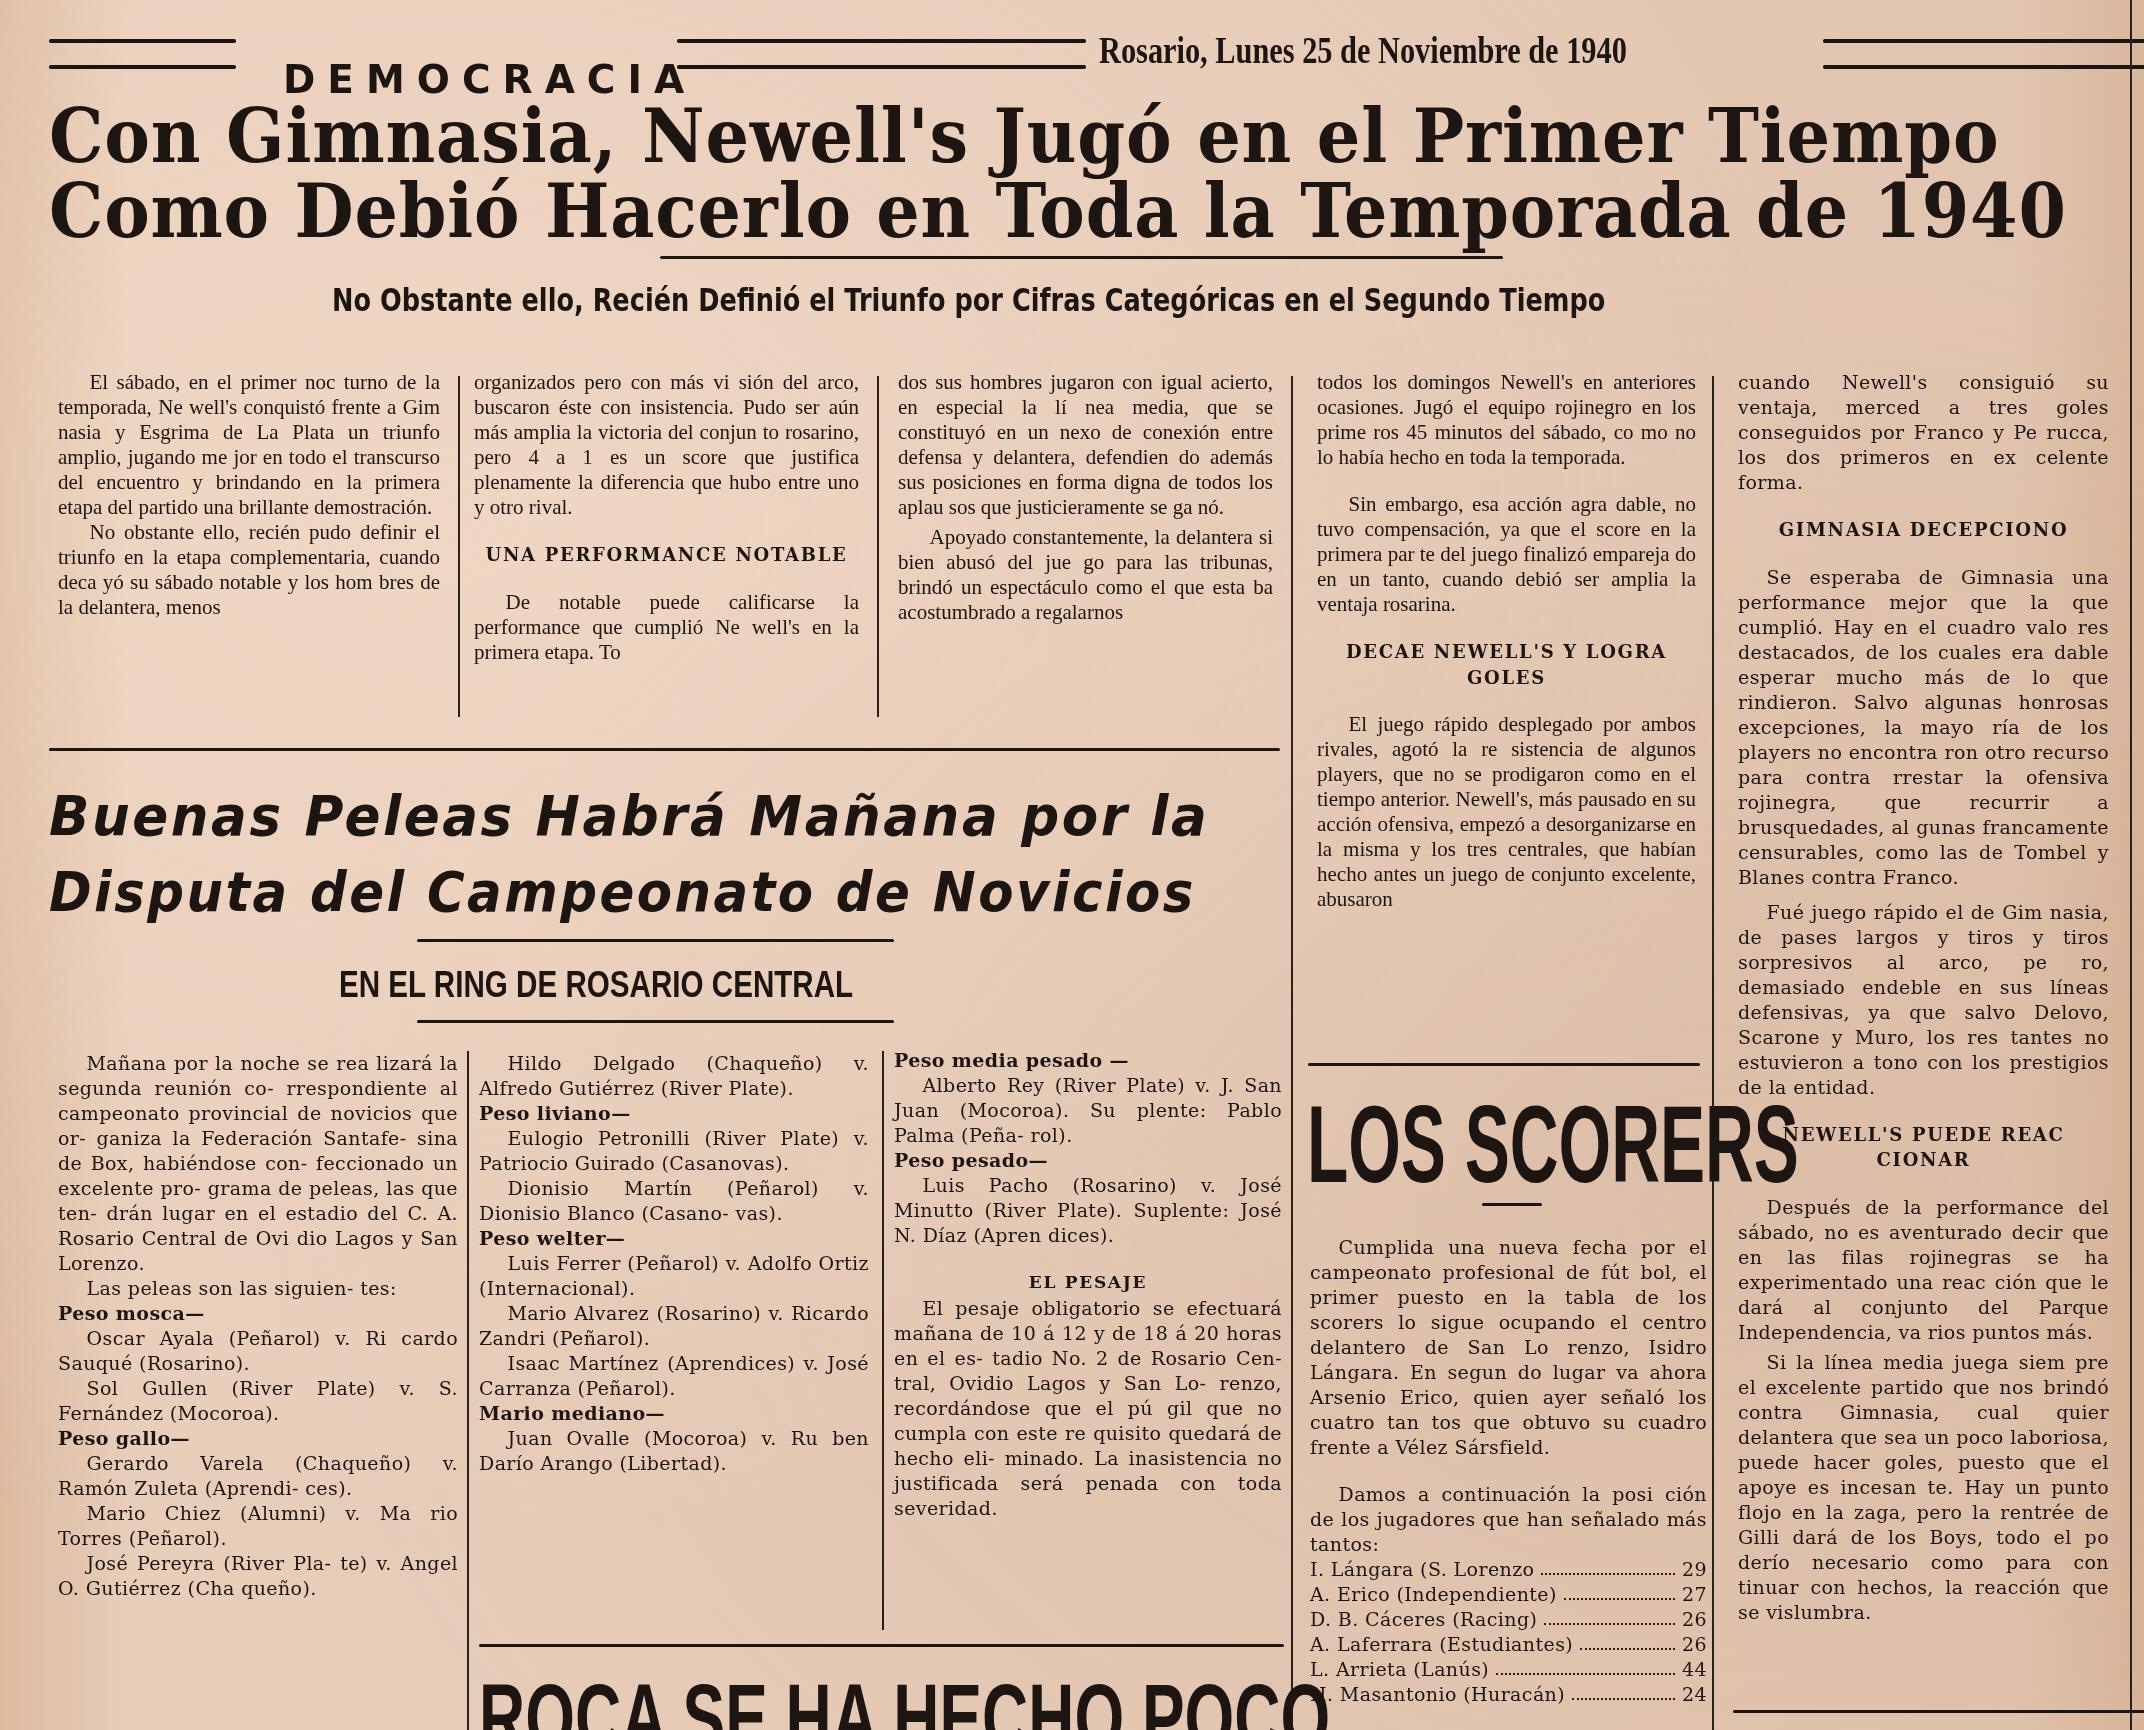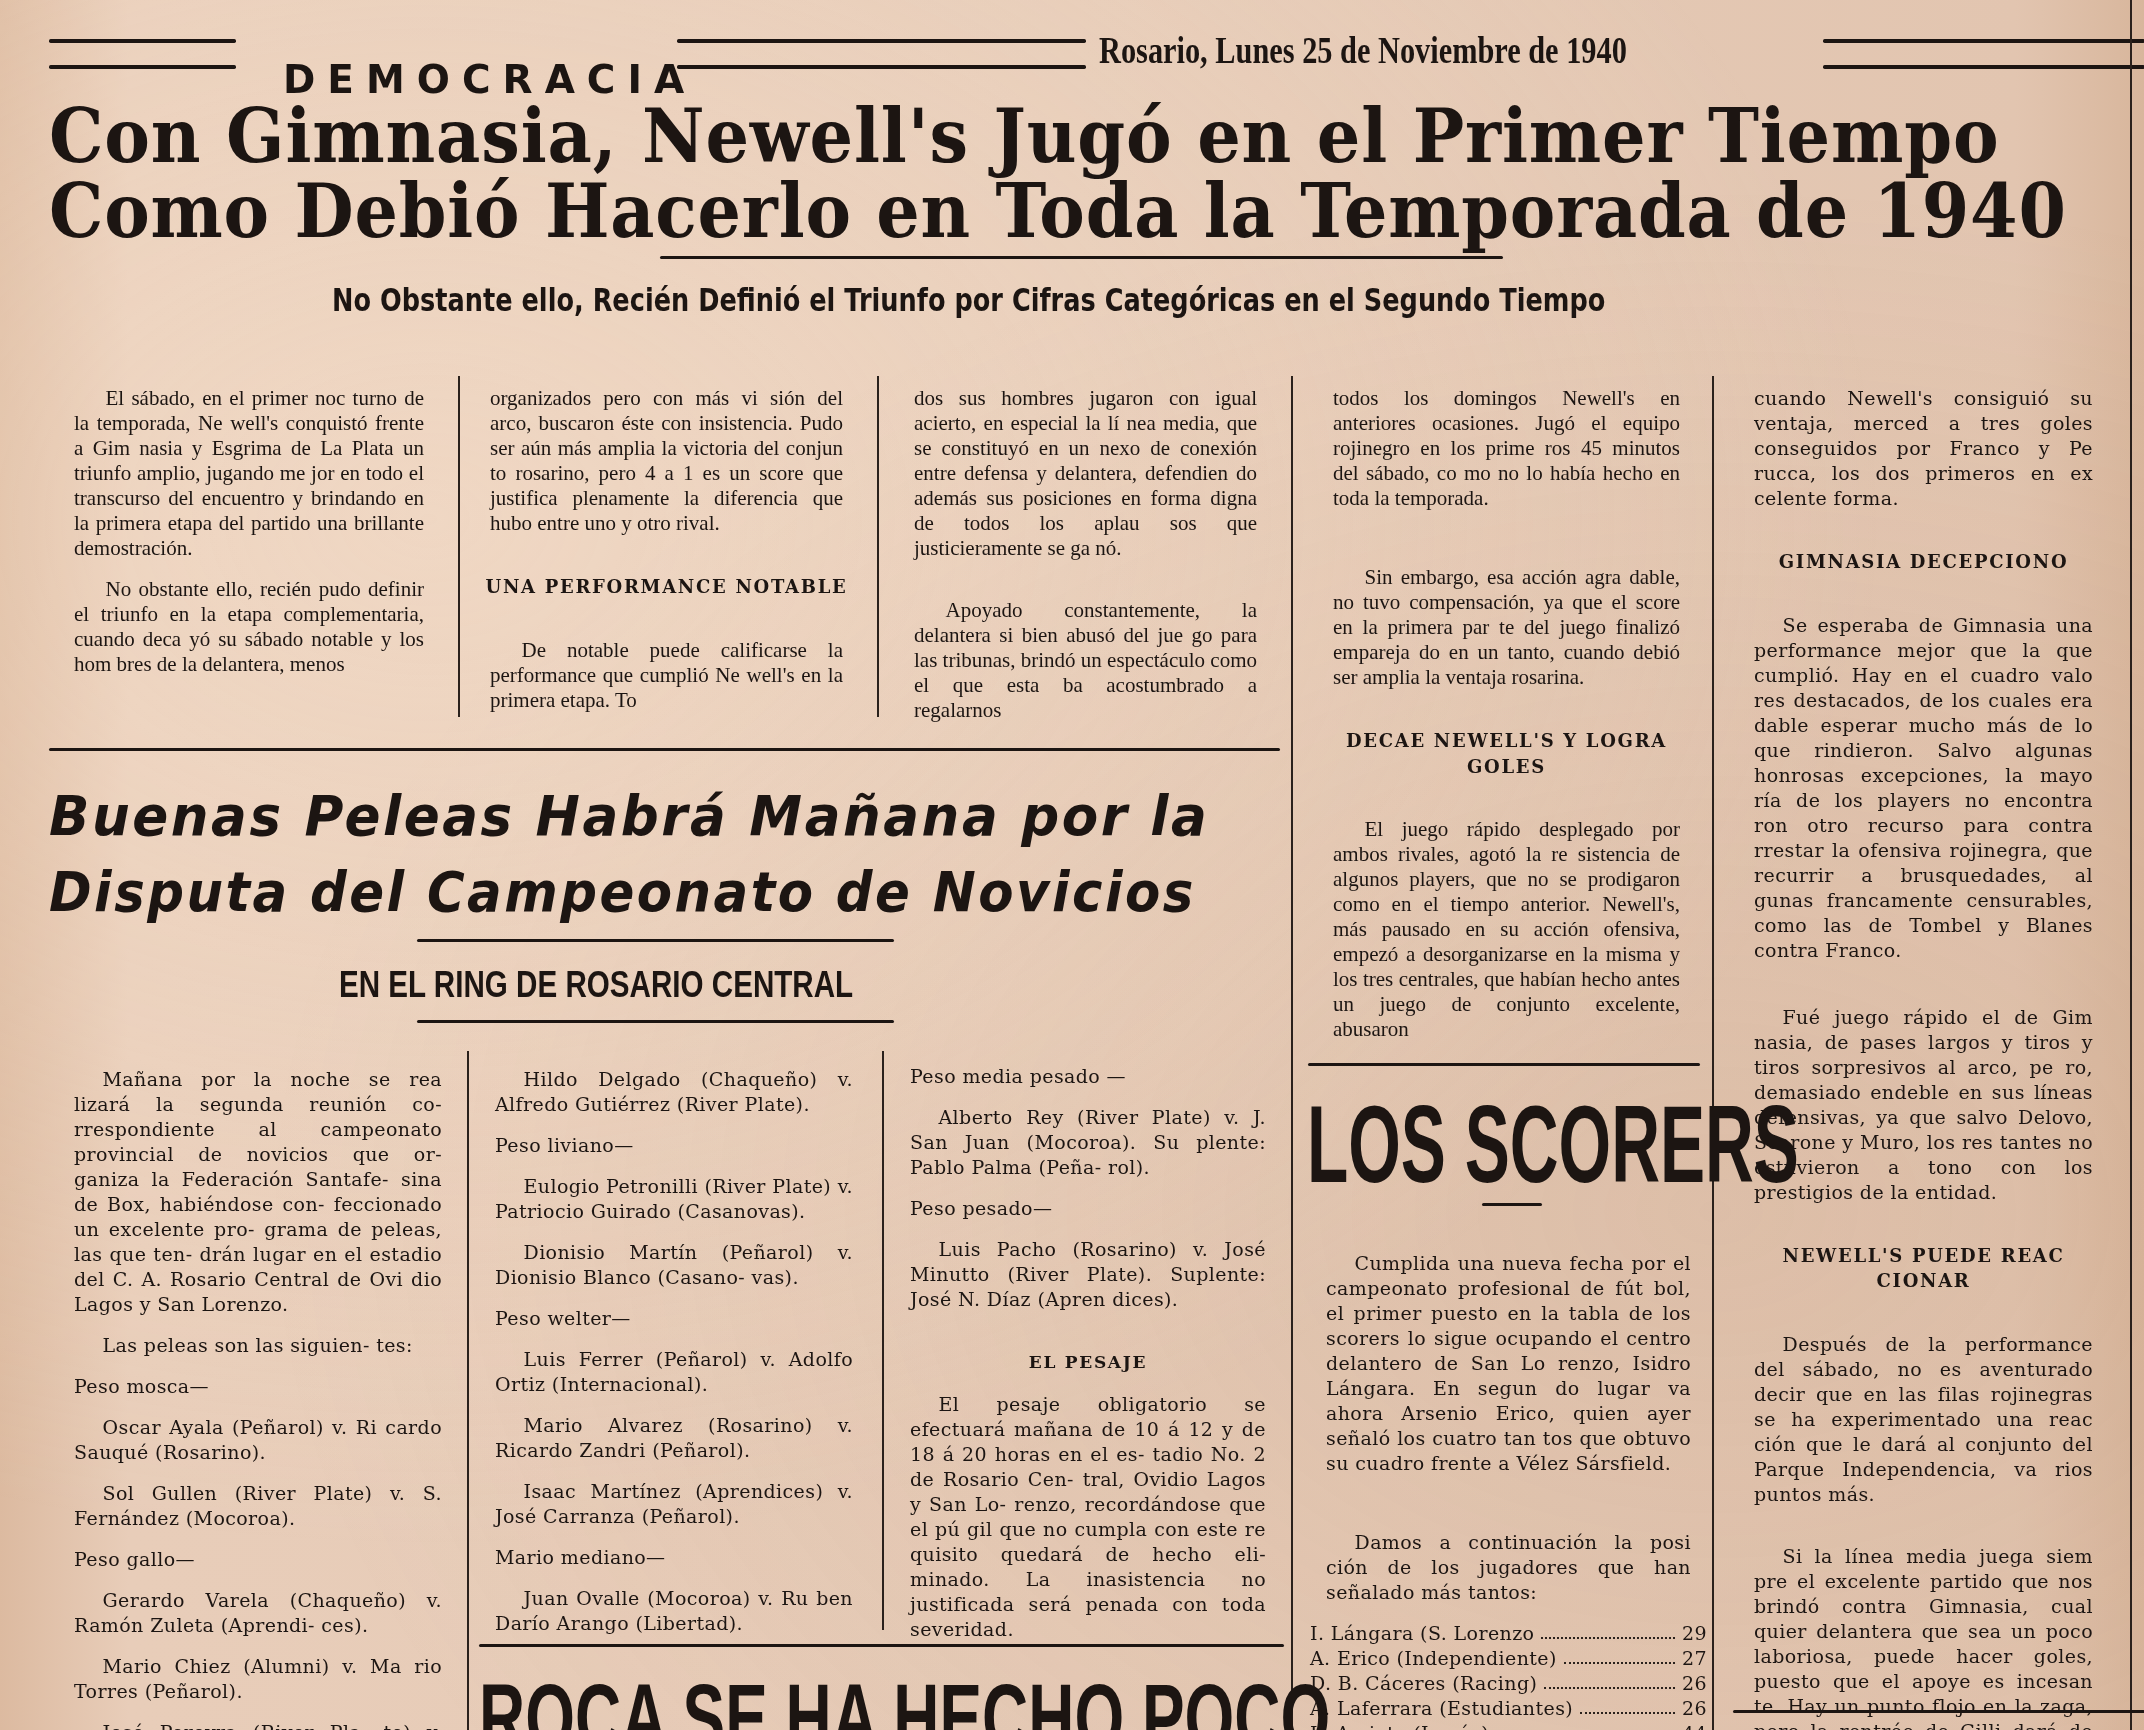--- a/index.html
+++ b/index.html
@@ -18,25 +18,25 @@
   .vrule { position:absolute; width:1.7px; background:#2a211c; }
 
   
   .mast-name { font-family:"DejaVu Sans", sans-serif; font-weight:bold; font-size:39px; letter-spacing:12px; }
   .mast-date { font-family:"Liberation Serif", serif; font-weight:bold; font-size:37px; transform:scaleX(0.82); transform-origin:left center; white-space:nowrap; }
 
   .headline { font-family:"DejaVu Serif", serif; font-weight:bold; font-size:75px; white-space:nowrap; transform-origin:left top; letter-spacing:0.9px; }
   .subhead { font-family:"DejaVu Sans", sans-serif; font-weight:bold; font-size:32px; white-space:nowrap; transform-origin:left top; }
 
   .col { position:absolute; font-family:"Liberation Serif", serif; font-size:21px; line-height:25px; text-align:justify; }
-  .col p { margin:16px; text-indent:1.5em; }
+  .col p { margin:0; text-indent:1.5em; }
   .col p.noind { text-indent:0; }
   .col .gap { height:22px; }
   .col h4 { margin:0; font-family:"DejaVu Serif", serif; font-weight:bold; font-size:18px; letter-spacing:1.7px; text-align:center; line-height:25.6px; }
-  .col .cat { font-weight:normal; text-indent:0; }
+  .col .cat { font-weight:bold; text-indent:0; }
   .col.mono { font-family:"DejaVu Serif", serif; font-size:19px; line-height:25px; letter-spacing:0.4px; }
 
   .italic-head { font-family:"DejaVu Sans", sans-serif; font-style:italic; font-weight:bold; font-size:55px; white-space:nowrap; letter-spacing:2.6px; transform-origin:left top; }
   .ring-head { font-family:"Liberation Sans", sans-serif; font-weight:bold; font-size:37px; white-space:nowrap; transform:scaleX(0.8); transform-origin:left top; }
   .scorers-head { font-family:"Liberation Sans", sans-serif; font-weight:bold; font-size:109px; white-space:nowrap; transform:scaleX(0.62); transform-origin:left top; line-height:1; }
   .roca-head { font-family:"Liberation Sans", sans-serif; font-weight:bold; font-size:94px; white-space:nowrap; transform:scaleX(0.68); transform-origin:left top; line-height:1; }
 
   .score-row { display:flex; justify-content:space-between; }
   .score-row .dots { flex:1; border-bottom:2.6px dotted #2a211c; margin:0 6.8px 6.8px 6.8px; }
 </style>

